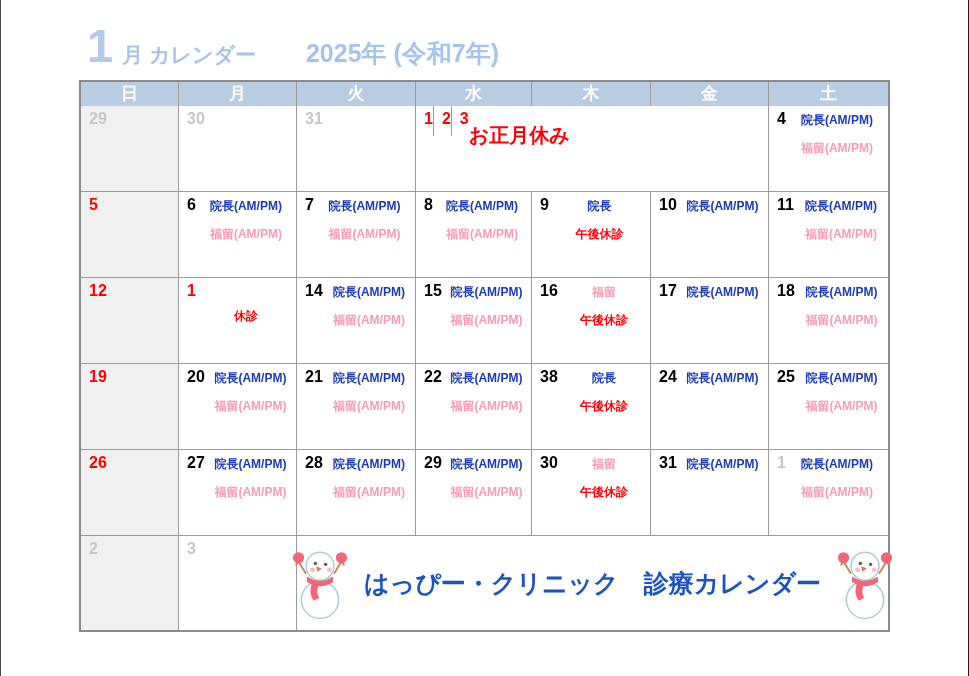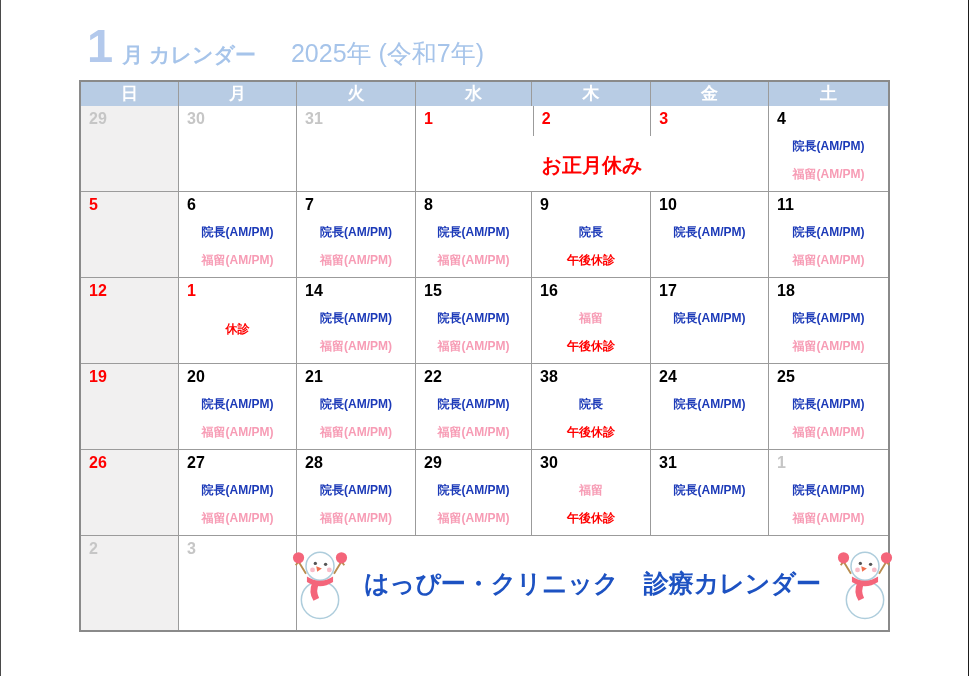--- a/index.html
+++ b/index.html
@@ -10,38 +10,38 @@
     border-left:1px solid #4a4a4a;border-right:1px solid #1d1d1d;
     box-sizing:border-box;
   }
   
   .page-header{
     position:absolute;left:86px;top:18px;
     display:flex;align-items:baseline;white-space:nowrap;
   }
   .month-num{font-size:47px;font-weight:bold;color:#b3c9ec;letter-spacing:1px;}
   .month-label{font-size:21px;font-weight:bold;color:#a6c4ea;margin-left:8px;}
-  .year-label{font-size:25px;font-weight:normal;color:#a6c4ea;margin-left:35px;}
+  .year-label{font-size:25px;font-weight:bold;color:#a6c4ea;margin-left:50px;}
   
   .cal{
     position:absolute;left:78px;top:80px;width:807px;
     border:2px solid #8a8a8a;background:#ffffff;
   }
   .cal-row{
     display:grid;
     grid-template-columns:97px 118px 119px 116px 119px 118px 120px;
   }
   .cal-row + .cal-row{border-top:1px solid #9b9b9b;}
   .head-row{background:#b8cce4;}
   .head-cell{
     height:24px;line-height:24px;text-align:center;
     color:#ffffff;font-weight:bold;font-size:17px;
   }
   .head-cell + .head-cell{border-left:1px solid #9b9b9b;}
-  .cell{display:flex;flex-direction:column;box-sizing:border-box;background:#fff;}
+  .cell{display:flex;flex-direction:row;box-sizing:border-box;background:#fff;}
   .cell + .cell{border-left:1px solid #9b9b9b;}
   .h85 .cell{height:85px;}
   .h94 .cell{height:94px;}
   .cell.shaded{background:#f1f0f0;}
   .date-num{font-size:16px;font-weight:bold;padding:4px 0 0 8px;height:22px;line-height:18px;}
   .d-red{color:#ff0000;}
   .d-black{color:#000000;}
   .d-gray{color:#c6c6c6;}
   .lines{flex:1;display:flex;flex-direction:column;justify-content:flex-start;padding-bottom:3px;}
   .lines.center{justify-content:center;padding-bottom:10px;}

